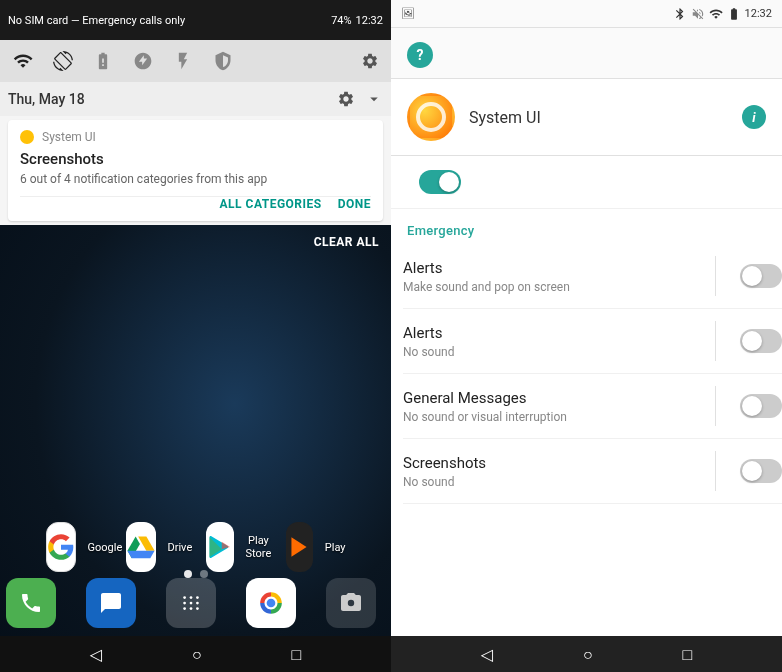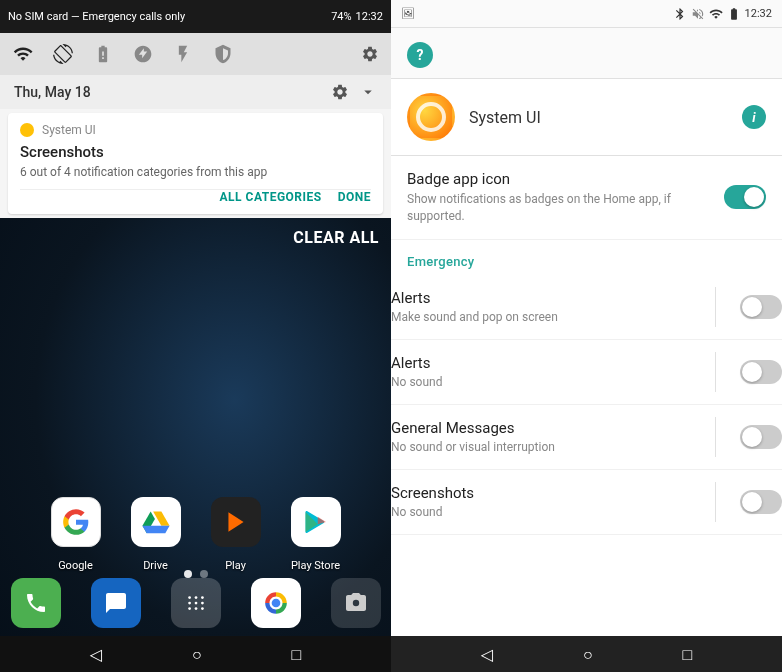--- a/index.html
+++ b/index.html
@@ -17,21 +17,21 @@
       width: 391px;
       height: 672px;
       display: flex;
       flex-direction: column;
       background: #000;
       position: relative;
     }
 
     .status-bar-left {
       background: #1a1a1a;
-      height: 33px;
+      height: 40px;
       display: flex;
       align-items: center;
       justify-content: space-between;
       padding: 16px 8px;
       color: #fff;
       font-size: 11px;
     }
     .status-bar-left .status-left { font-size: 11px; }
     .status-bar-left .status-right { display: flex; align-items: center; gap: 4px; font-size: 11px; }
 
@@ -60,21 +60,21 @@
       justify-content: center;
       color: #444;
       font-size: 16px;
     }
 
     .date-row {
       background: #eeeeee;
       display: flex;
       align-items: center;
       justify-content: space-between;
-      padding: 8px 14px;
+      padding: 8px 8px;
     }
     .date-text { font-size: 14px; color: #333; font-weight: 500; }
     .date-row-icons { display: flex; gap: 10px; align-items: center; color: #555; font-size: 16px; }
 
     .notification-item {
       background: #fff;
       margin: 4px 8px;
       border-radius: 4px;
       padding: 10px 12px;
       box-shadow: 0 1px 2px rgba(0,0,0,0.15);
@@ -122,21 +122,21 @@
     .home-bg {
       position: absolute;
       inset: 0;
       background: radial-gradient(ellipse at 60% 40%, #1a3a5a 0%, #0a1520 60%, #050e18 100%);
     }
     .clear-all-btn {
       position: absolute;
       top: 10px;
       right: 12px;
       color: #fff;
-      font-size: 16px;
+      font-size: 12px;
       font-weight: 700;
       letter-spacing: 0.5px;
       z-index: 10;
       cursor: pointer;
       padding-left: 40px;
     }
     .app-grid {
       position: absolute;
       bottom: 100px;
       left: 0;
@@ -146,21 +146,21 @@
       align-items: center;
       gap: 8px;
     }
     .app-row {
       display: flex;
       gap: 20px;
       justify-content: center;
     }
     .app-item {
       display: flex;
-      flex-direction: column;
+      flex-direction: row;
       align-items: center;
       gap: 12px;
       width: 60px;
     }
     .app-icon-circle {
       width: 50px;
       height: 50px;
       border-radius: 12px;
       display: flex;
       align-items: center;
@@ -353,20 +353,21 @@
       color: #26a69a;
       font-weight: 500;
       letter-spacing: 0.3px;
     }
 
     .category-row {
       display: flex;
       align-items: center;
       padding: 12px 0;
       border-bottom: 1px solid #f0f0f0;
+      margin-left: 12px;
     }
     .category-info { flex: 1; }
     .category-title { font-size: 15px; color: #222; margin-bottom: 3px; }
     .category-desc { font-size: 12px; color: #888; }
     .category-divider {
       width: 1px;
       height: 40px;
       background: #e0e0e0;
       margin-right: 12px;
     }
@@ -496,37 +497,37 @@
             <svg width="30" height="30" viewBox="0 0 24 24">
                 <path fill="#0F9D58" d="M7.71 3.5L1.15 15l3.43 6L11.14 9.5z"></path>
                 <path fill="#FBBC05" d="M22.85 15L16.29 3.5H9.71l6.56 11.5z"></path>
                 <path fill="#4285F4" d="M4.57 21h14.86l3.42-6H1.15z"></path>
               </svg>
           </div>
           <span class="app-label">Drive</span>
         </div>
 
         <div class="app-item">
-          <div class="app-icon-circle play-bg" style="background:#222;">
-            <svg width="26" height="26" viewBox="0 0 24 24" fill="none">
-              <polygon points="5,3 19,12 5,21" fill="#FF6B00"></polygon>
-            </svg>
-          </div>
-          <span class="app-label">Play</span>
-        </div>
-
-        <div class="app-item">
           <div class="app-icon-circle playstore-bg">
             <svg width="28" height="28" viewBox="0 0 24 24">
                 <path fill="#00BCD4" d="M3 20.5v-17c0-.83.94-1.3 1.6-.8l14 8.5c.6.37.6 1.23 0 1.6l-14 8.5c-.66.5-1.6.03-1.6-.8z"></path>
                 <path fill="#4CAF50" d="M3 3.5L13.5 14 3 20.5V3.5z" opacity="0.6"></path>
                 <path fill="#F44336" d="M13.5 14L20.5 12l-7-4.5V14z" opacity="0.6"></path>
               </svg>
           </div>
           <span class="app-label">Play Store</span>
+        </div>
+
+        <div class="app-item">
+          <div class="app-icon-circle play-bg" style="background:#222;">
+            <svg width="26" height="26" viewBox="0 0 24 24" fill="none">
+              <polygon points="5,3 19,12 5,21" fill="#FF6B00"></polygon>
+            </svg>
+          </div>
+          <span class="app-label">Play</span>
         </div>
       </div>
     </div>
 
     <div class="page-dots">
       <div class="dot active"></div>
       <div class="dot"></div>
     </div>
 
     <div class="dock">
@@ -616,24 +617,20 @@
 
   <div class="app-row-header">
     <div class="system-ui-icon"></div>
     <span class="system-ui-name">System UI</span>
     <div class="info-icon">i</div>
   </div>
 
   <div class="settings-section">
 
     <div class="setting-row">
-      <div class="setting-info">
-        <div class="setting-title">Badge app icon</div>
-        <div class="setting-desc">Show notifications as badges on the Home app, if supported.</div>
-      </div>
       <div class="toggle"></div>
     </div>
 
     <div class="section-header">Emergency</div>
 
     <div class="category-row">
       <div class="category-info">
         <div class="category-title">Alerts</div>
         <div class="category-desc">Make sound and pop on screen</div>
       </div>

